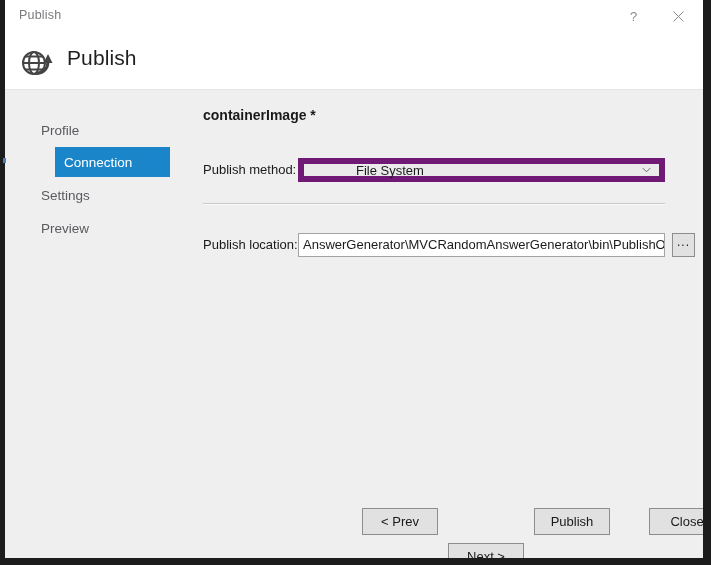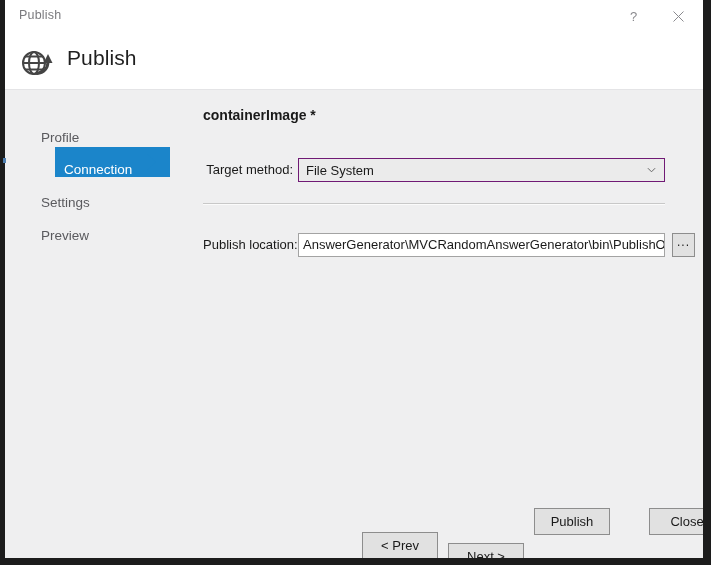--- a/index.html
+++ b/index.html
@@ -107,21 +107,21 @@
     left: 0; top: 0;
     width: 165px;
     height: 468px;
   }
   .nav-item {
     position: absolute;
     left: 27px;
     width: 115px;
     height: 30px;
     display: flex;
-    align-items: flex-end;
+    align-items: center;
     box-sizing: border-box;
     padding-left: 9px;
     font-size: 13.5px;
     color: #5a5a5e;
     white-space: nowrap;
   }
   .nav-item.selected {
     background: #1b85ca;
     color: #ffffff;
   }
@@ -163,24 +163,25 @@
     font-size: 13px;
     color: #1a1a1a;
     white-space: nowrap;
     text-align: right;
   }
 
   .select-box {
     position: absolute;
     box-sizing: border-box;
     background: #ebebeb;
-    border: 1px solid #701a75;
+    border: 6px solid #701a75;
     height: 24px;
     display: flex;
     align-items: center;
+    padding-left: 45px;
   }
   .select-value {
     font-size: 13px;
     color: #1a1a1a;
     padding-left: 7px;
     white-space: nowrap;
     overflow: hidden;
   }
   .select-chevron {
     position: absolute;
@@ -331,21 +332,21 @@
         <div class="nav-item" style="top:123px;">
           <span>Preview</span>
         </div>
       </div>
 
       <div class="content">
 
         <div class="content-title">containerImage *</div>
 
         <div class="field-row" style="top:68px;">
-          <div class="field-label" style="left:33px; top:4px; width:90px;">Target method:</div>
+          <div class="field-label" style="left:33px; top:4px; width:90px;">Publish method:</div>
 
           <div class="select-box" style="left:128px; top:0; width:367px;">
             <span class="select-value">File System</span>
             <svg class="select-chevron" viewBox="0 0 10 10">
               <path d="M1,3 L5,7 L9,3" fill="none" stroke="#666666" stroke-width="1.1"></path>
             </svg>
           </div>
         </div>
 
         <div class="separator"></div>
@@ -356,21 +357,21 @@
           <div class="text-input" style="left:128px; top:0; width:367px;" title="AnswerGenerator\MVCRandomAnswerGenerator\bin\PublishOutput">AnswerGenerator\MVCRandomAnswerGenerator\bin\PublishOutput</div>
 
           <div class="browse-btn" style="left:502px; top:0;">
             <span>...</span>
           </div>
         </div>
 
       </div>
 
       <div class="footer">
-        <div class="dlg-btn" style="left:357px;margin-top:24px;">
+        <div class="dlg-btn" style="left:357px;">
           <span>&lt; Prev</span>
         </div>
         <div class="dlg-btn" style="left:443px;margin-top:35px;">
           <span>Next &gt;</span>
         </div>
         <div class="dlg-btn" style="left:529px;">
           <span>Publish</span>
         </div>
         <div class="dlg-btn" style="left:615px;margin-left:29px;">
           <span>Close</span>

